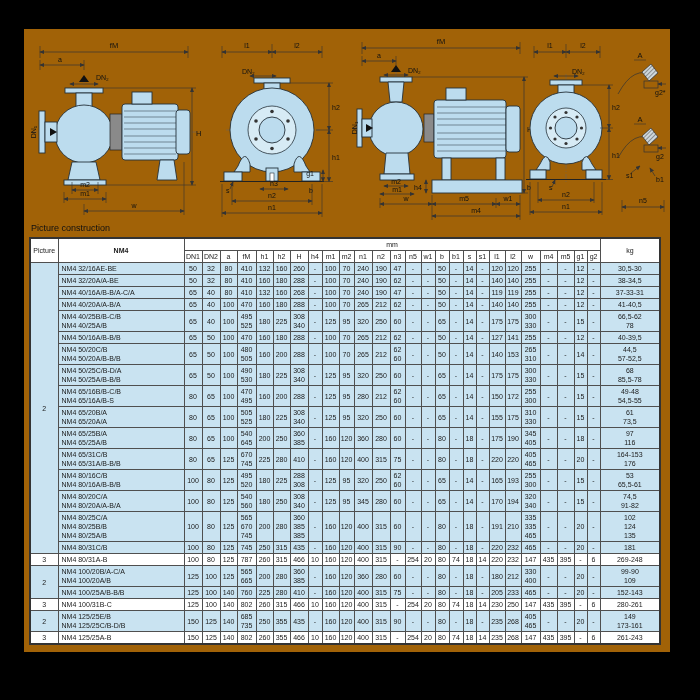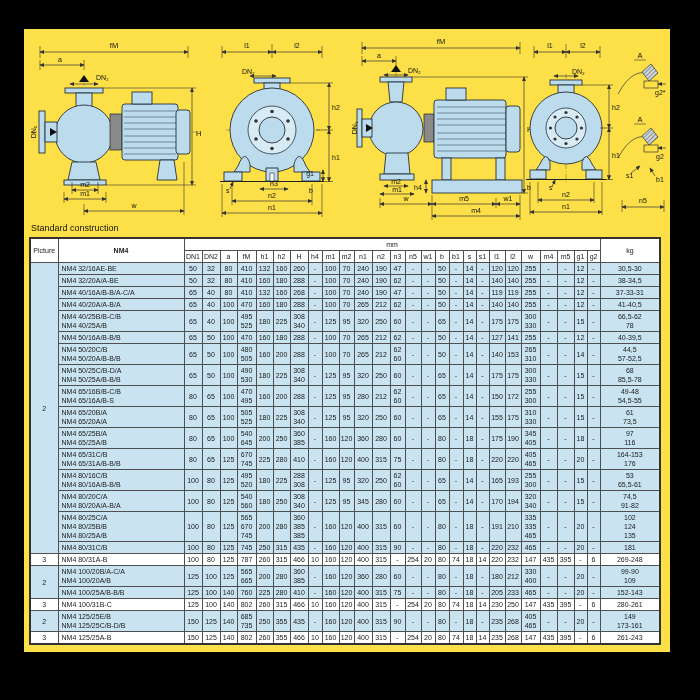--- a/index.html
+++ b/index.html
@@ -1,17 +1,17 @@
 <!DOCTYPE html>
 <html><head>
 <meta charset="utf-8">
 <style>
   html,body{margin:0;padding:0;background:#000;width:700px;height:700px;overflow:hidden;
     font-family:"Liberation Sans",sans-serif;}
-  .page{position:absolute;left:24px;top:29px;width:646px;height:623px;background:#fde047;}
+  .page{position:absolute;left:24px;top:29px;width:646px;height:623px;background:#a16207;}
   .drawings{position:absolute;top:3px;left:2px;display:flex;gap:4px;}
   svg text{font:7px "Liberation Sans",sans-serif;fill:#111;}
   svg .lbl{font-size:7.5px;}
   .shape{fill:#bcdcee;stroke:#25313a;stroke-width:.9;}
   .shape2{fill:#d7ebf5;stroke:#25313a;stroke-width:.8;}
   .dark{fill:#8a8a8a;stroke:#222;stroke-width:.7;}
   .dim{stroke:#333;stroke-width:.7;fill:none;}
   .tick{stroke:#333;stroke-width:.6;}
   .fin{stroke:#25313a;stroke-width:.5;}
   .cl{stroke:#666;stroke-width:.5;stroke-dasharray:5,2,1,2;fill:none;}
@@ -314,21 +314,21 @@
         <text x="306" y="150">b1</text>
         <line class="dim" x1="305" y1="144" x2="300" y2="136" marker-end="url(#arR)"></line>
         <line class="tick" x1="272" y1="168" x2="272" y2="180"></line>
           <line class="tick" x1="314" y1="168" x2="314" y2="180"></line>
         <line class="dim" x1="272" y1="175" x2="314" y2="175" marker-start="url(#arR)" marker-end="url(#arR)"></line>
         <text x="293" y="171" text-anchor="middle">n5</text>
       </g>
     </svg>
   </div>
 
-  <div class="section-title">Standard construction</div>
+  <div class="section-title">Picture construction</div>
 
   <table>
     <colgroup>
         <col style="width: 28px;">
         <col style="width: 126px;">
         <col style="width: 18px;">
         <col style="width: 18px;">
         <col style="width: 17px;">
         <col style="width: 19px;">
         <col style="width: 17px;">

